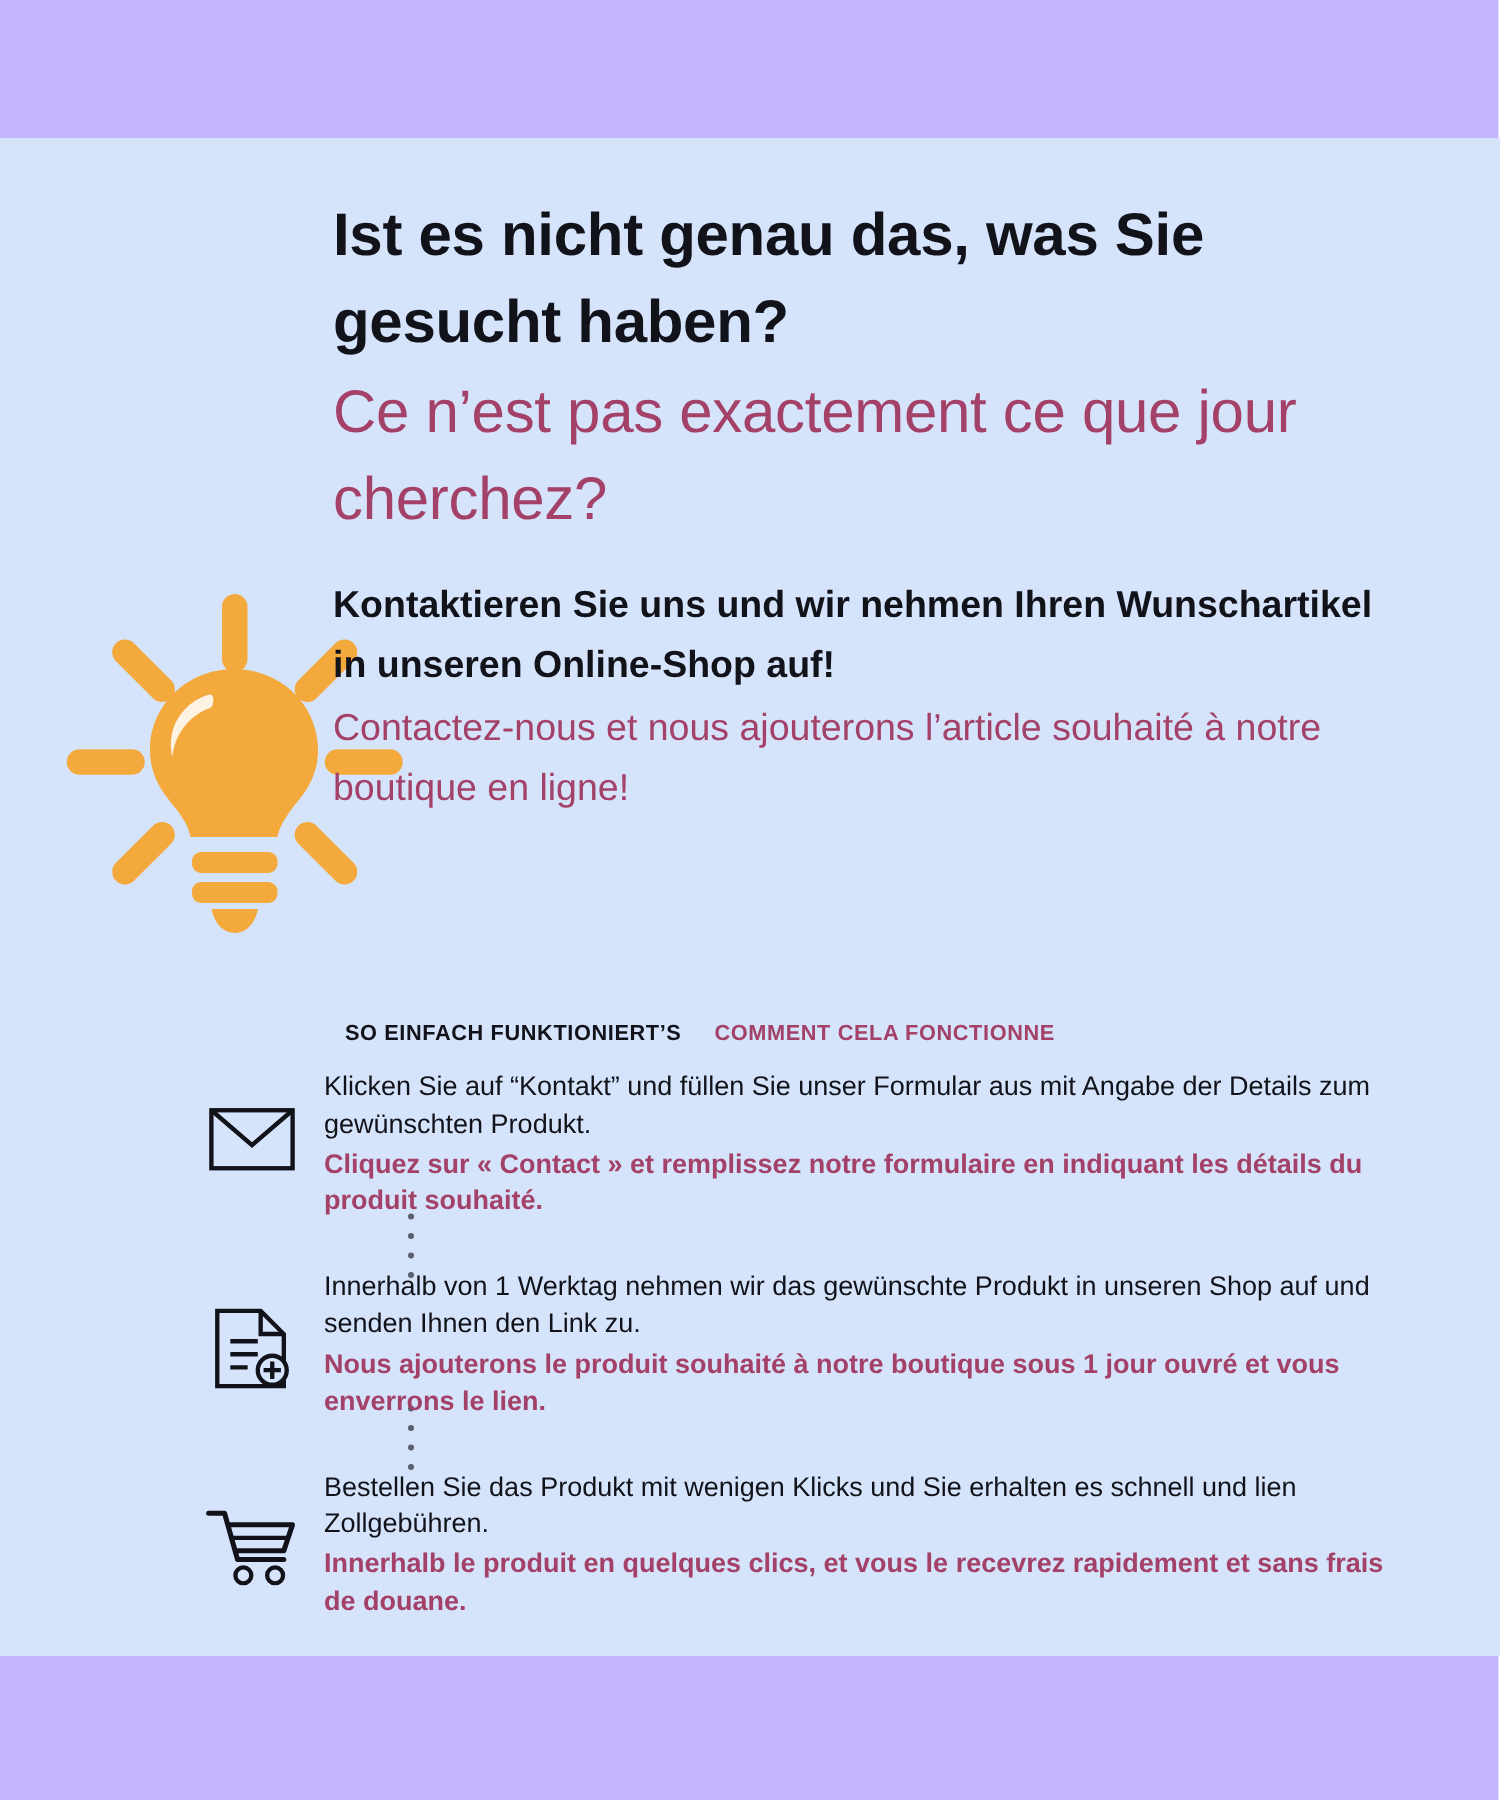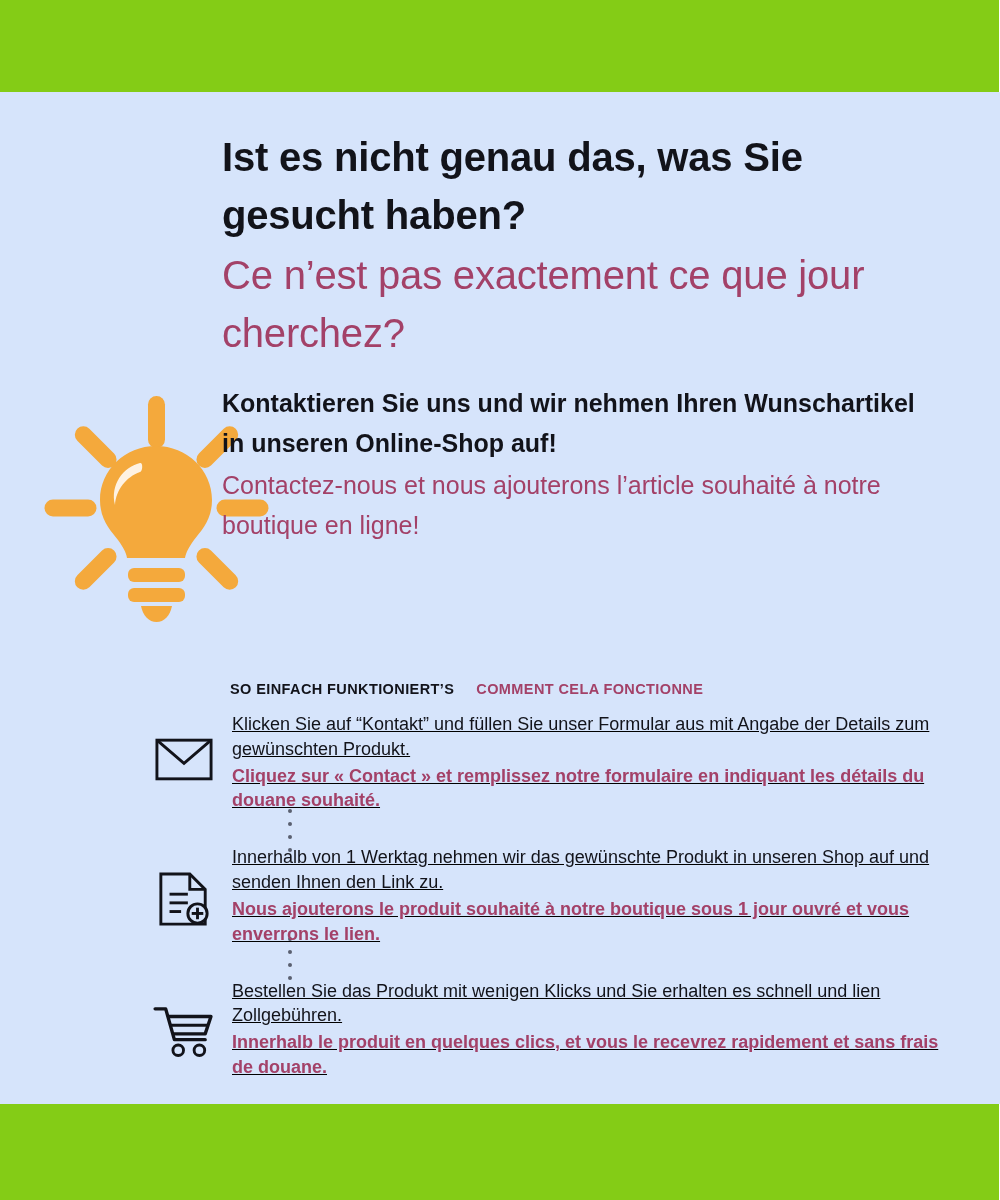--- a/index.html
+++ b/index.html
@@ -10,21 +10,21 @@
   body {
     width: 1000px;
     height: 1200px;
     font-family: "Liberation Sans", sans-serif;
     overflow: hidden;
   }
   .page {
     position: relative;
     width: 999px;
     height: 1200px;
-    background: #84cc16;
+    background: #c4b5fd;
   }
   .panel {
     position: absolute;
     left: 0;
     top: 92px;
     width: 1000px;
     height: 1012px;
     background: #d6e4fb;
   }
 
@@ -99,24 +99,23 @@
   .section-head .fr {
     font-size: 14.5px;
     font-weight: bold;
     letter-spacing: 0.4px;
     color: #a34168;
   }
 
   
   .steps {
     position: absolute;
-    left: 136px;
+    left: 120px;
     top: 712px;
     width: 820px;
-    text-decoration: underline;
   }
   .step {
     position: relative;
     display: flex;
     align-items: flex-start;
   }
   .step + .step { margin-top: 32px; }
 
   .step-icon {
     flex: 0 0 96px;
@@ -219,21 +218,21 @@
 
     <div class="step">
       <div class="step-icon">
         <svg viewBox="0 0 60 44" width="58" height="43" aria-hidden="true">
           <rect x="2" y="2" width="56" height="40" fill="none" stroke="#12131a" stroke-width="3"></rect>
           <path d="M2 2 L30 26 L58 2" fill="none" stroke="#12131a" stroke-width="3"></path>
         </svg>
       </div>
       <div class="step-text">
         <div class="de">Klicken Sie auf “Kontakt” und füllen Sie unser Formular aus mit Angabe der Details zum gewünschten Produkt.</div>
-        <div class="fr">Cliquez sur « Contact » et remplissez notre formulaire en indiquant les détails du douane souhaité.</div>
+        <div class="fr">Cliquez sur « Contact » et remplissez notre formulaire en indiquant les détails du produit souhaité.</div>
       </div>
     </div>
 
     <div class="step">
       <div class="step-icon">
         <svg viewBox="0 0 56 58" width="54" height="56" aria-hidden="true">
           <path d="M4 3 H34 L50 19 V55 H4 Z" fill="none" stroke="#12131a" stroke-width="3"></path>
           <path d="M34 3 V19 H50" fill="none" stroke="#12131a" stroke-width="3"></path>
           <line x1="13" y1="24" x2="32" y2="24" stroke="#12131a" stroke-width="3"></line>
           <line x1="13" y1="33" x2="32" y2="33" stroke="#12131a" stroke-width="3"></line>

